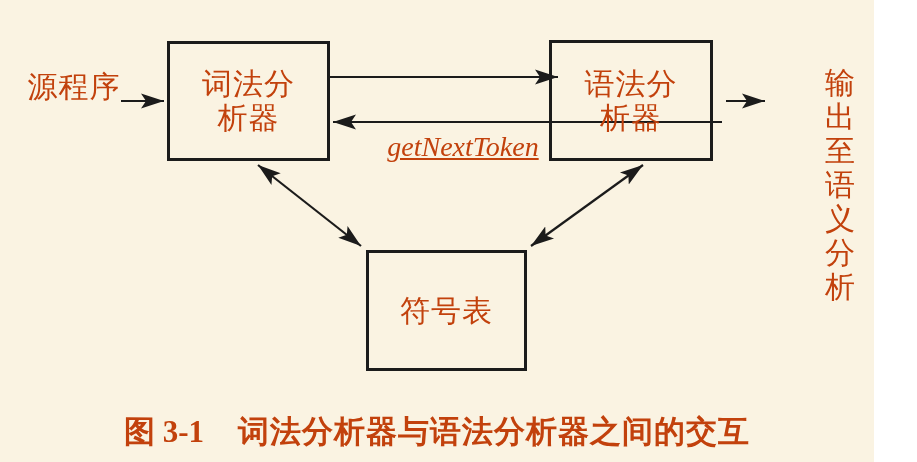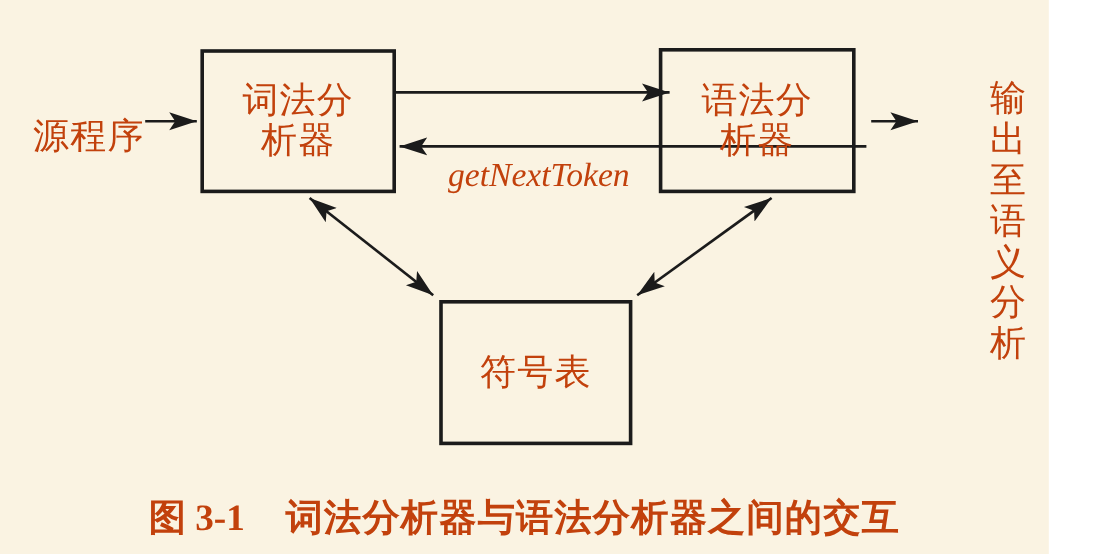--- a/index.html
+++ b/index.html
@@ -100,24 +100,24 @@
 
   <div class="node-box" style="left:549px; top:40px; width:164px; height:121px;">
     <span class="box-label">语法分
 析器</span>
   </div>
 
   <div class="node-box" style="left:366px; top:250px; width:161px; height:121px;">
     <span class="box-label">符号表</span>
   </div>
 
-  <div class="float-label" style="left:74px; top:97px;">源程序</div>
+  <div class="float-label" style="left:74px; top:70px;">源程序</div>
 
 
-  <div class="float-label code-label" style="left:449px; top:130px;">getNextToken</div>
+  <div class="float-label code-label" style="left:463px; top:130px;text-decoration:underline;">getNextToken</div>
 
   <div class="float-label multiline" style="left:838px; top:66px;">输出至语
 义分析</div>
 
   <div class="caption">
     <span class="fig-no">图 3-1</span><span>词法分析器与语法分析器之间的交互</span>
   </div>
 
 </div>
 

